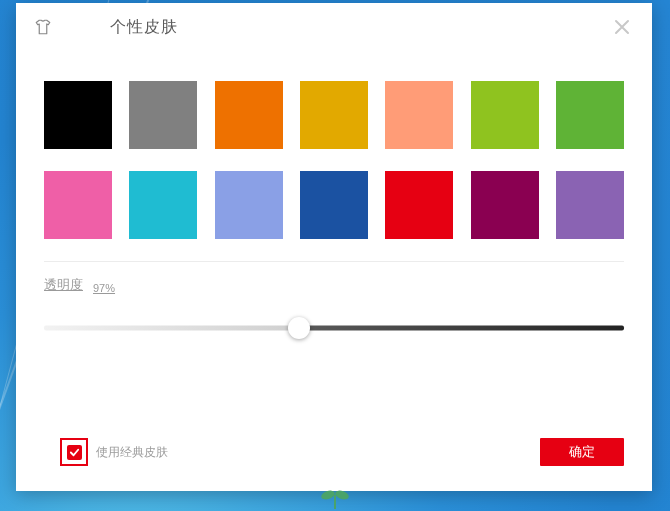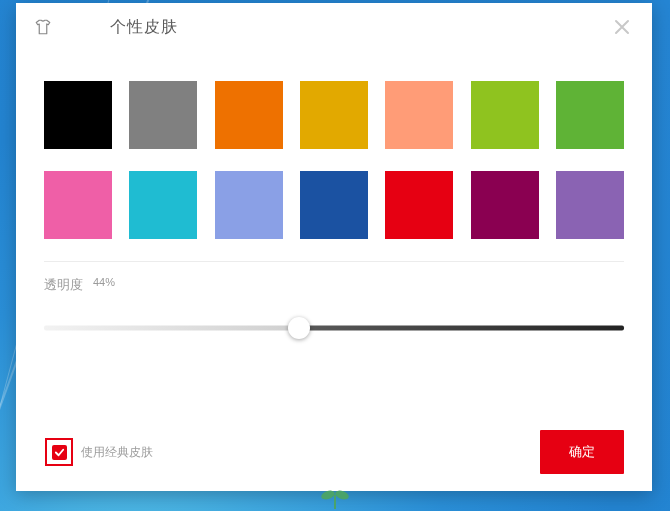--- a/index.html
+++ b/index.html
@@ -75,23 +75,24 @@
   .divider {
     margin: 10px 28px 0 28px;
     height: 1px;
     background: #ececec;
   }
   .opacity-section {
     padding: 14px 28px 0 28px;
   }
   .opacity-label-row {
     display: flex;
-    align-items: flex-start;
+    align-items: flex-end;
     color: #9a9a9a;
     font-size: 13px;
+    text-decoration: underline;
   }
   .opacity-value {
     margin-left: 10px;
     font-size: 11px;
     color: #9a9a9a;
   }
   .slider {
     position: relative;
     margin-top: 22px;
     height: 24px;
@@ -112,21 +113,21 @@
     width: 22px;
     height: 22px;
     background: #fff;
     border-radius: 50%;
     box-shadow: 0 1px 4px rgba(0,0,0,0.35);
     transform: translate(-50%, -50%);
     cursor: pointer;
   }
   .footer {
     position: absolute;
-    left: 1px;
+    left: 16px;
     right: 0;
     bottom: 0;
     height: 62px;
     padding: 0 28px 16px 28px;
     display: flex;
     align-items: center;
     box-sizing: border-box;
   }
   .checkbox-highlight {
     width: 28px;
@@ -148,21 +149,21 @@
     cursor: pointer;
   }
   .checkbox-label {
     margin-left: 8px;
     font-size: 12px;
     color: #9c9c9c;
   }
   .confirm-btn {
     margin-left: auto;
     width: 84px;
-    height: 44px;
+    height: 28px;
     background: #e60012;
     color: #fff;
     font-size: 13px;
     display: flex;
     align-items: center;
     justify-content: center;
     cursor: pointer;
     border-radius: 1px;
   }
   .decor {
@@ -213,21 +214,21 @@
           <div class="swatch" style="background: rgb(138, 0, 81);"></div>
           <div class="swatch" style="background: rgb(138, 99, 179);"></div>
         </div>
     </div>
 
     <div class="divider"></div>
 
     <div class="opacity-section">
       <div class="opacity-label-row">
         <span>透明度</span>
-        <span class="opacity-value">44%</span>
+        <span class="opacity-value">97%</span>
       </div>
       <div class="slider">
         <div class="slider-track"></div>
         <div class="slider-thumb" id="thumb" style="left: 44%;"></div>
       </div>
     </div>
 
     <div class="footer">
       <div class="checkbox-highlight">
         <div class="checkbox">

